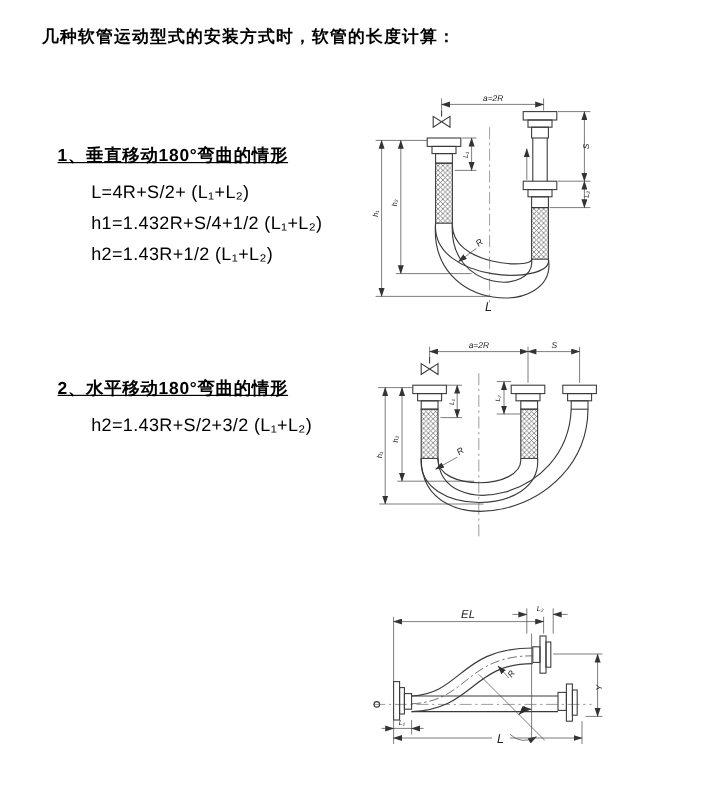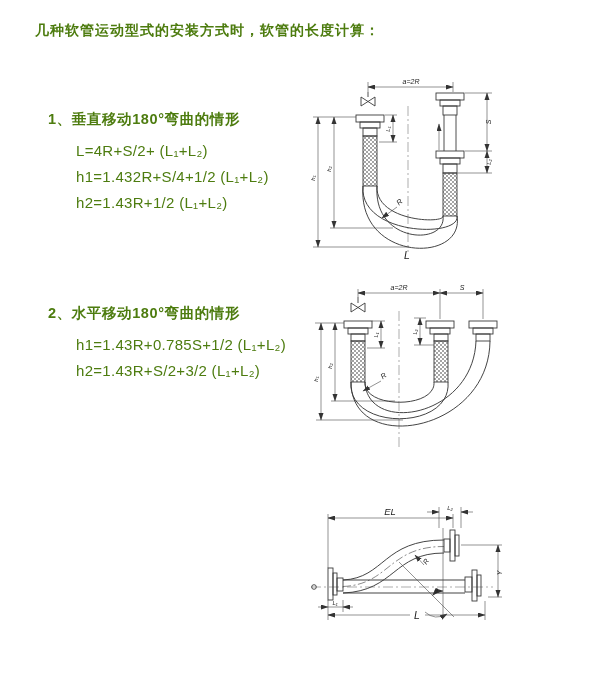--- a/index.html
+++ b/index.html
@@ -1,20 +1,20 @@
 <!DOCTYPE html>
 <html><head>
 <meta charset="utf-8">
 <style>
   html,body{margin:0;padding:0;background:#ffffff;}
   .page{position:relative;width:600px;height:631px;background:#fff;overflow:hidden;
-        font-family:"Liberation Sans","DejaVu Sans",sans-serif;color:#4d7c0f;}
+        font-family:"Liberation Sans","DejaVu Sans",sans-serif;color:#000000;}
   .doc-title{position:absolute;left:35px;top:22px;font-size:14px;font-weight:700;letter-spacing:1px;}
   .calc-section{position:absolute;left:48px;}
-  .calc-section h2{font-size:14.5px;font-weight:700;margin:4px 0 9px 0;letter-spacing:0.6px;}
+  .calc-section h2{font-size:14.5px;font-weight:700;margin:14px 0 9px 0;letter-spacing:0.6px;text-decoration:underline;}
   .formula{margin-left:28px;font-size:15px;line-height:26px;letter-spacing:0.3px;}
   .d-svg{position:absolute;}
   .ln,.dim,.hose,.cl,.braid{fill:none;stroke:#3a3a3a;}
   .ln{stroke-width:0.9;}
   .dim{stroke-width:0.6;stroke:#4a4a4a;}
   .hose{stroke-width:0.95;}
   .braid{stroke-width:0.9;}
   .cl{stroke:#8a8a8a;stroke-width:0.7;stroke-dasharray:10 3 2 3;}
   .d-svg text{fill:#222;stroke:none;font-family:"Liberation Sans","DejaVu Sans",sans-serif;font-style:italic;}
 </style>
@@ -27,21 +27,20 @@
 
   <section class="calc-section" style="top:106px">
     <h2>1、垂直移动180°弯曲的情形</h2>
     <div class="formula">L=4R+S/2+ (L₁+L₂)</div>
     <div class="formula">h1=1.432R+S/4+1/2 (L₁+L₂)</div>
     <div class="formula">h2=1.43R+1/2 (L₁+L₂)</div>
   </section>
 
   <section class="calc-section" style="top:300px">
     <h2>2、水平移动180°弯曲的情形</h2>
-    <div class="formula">h1=1.43R+0.785S+1/2 (L₁+L₂)</div>
     <div class="formula">h2=1.43R+S/2+3/2 (L₁+L₂)</div>
   </section>
 
 
   <svg class="d-svg" style="left:293px;top:66px" width="300" height="195" viewBox="0 0 300 195">
     <defs>
       <pattern id="hatch1" width="4" height="4" patternUnits="userSpaceOnUse">
         <path d="M0,0L4,4M4,0L0,4" stroke="#666" stroke-width="0.6" fill="none"></path>
       </pattern>
       <marker id="a1e" markerWidth="9" markerHeight="6" refX="7" refY="2.5" orient="auto" markerUnits="userSpaceOnUse">

